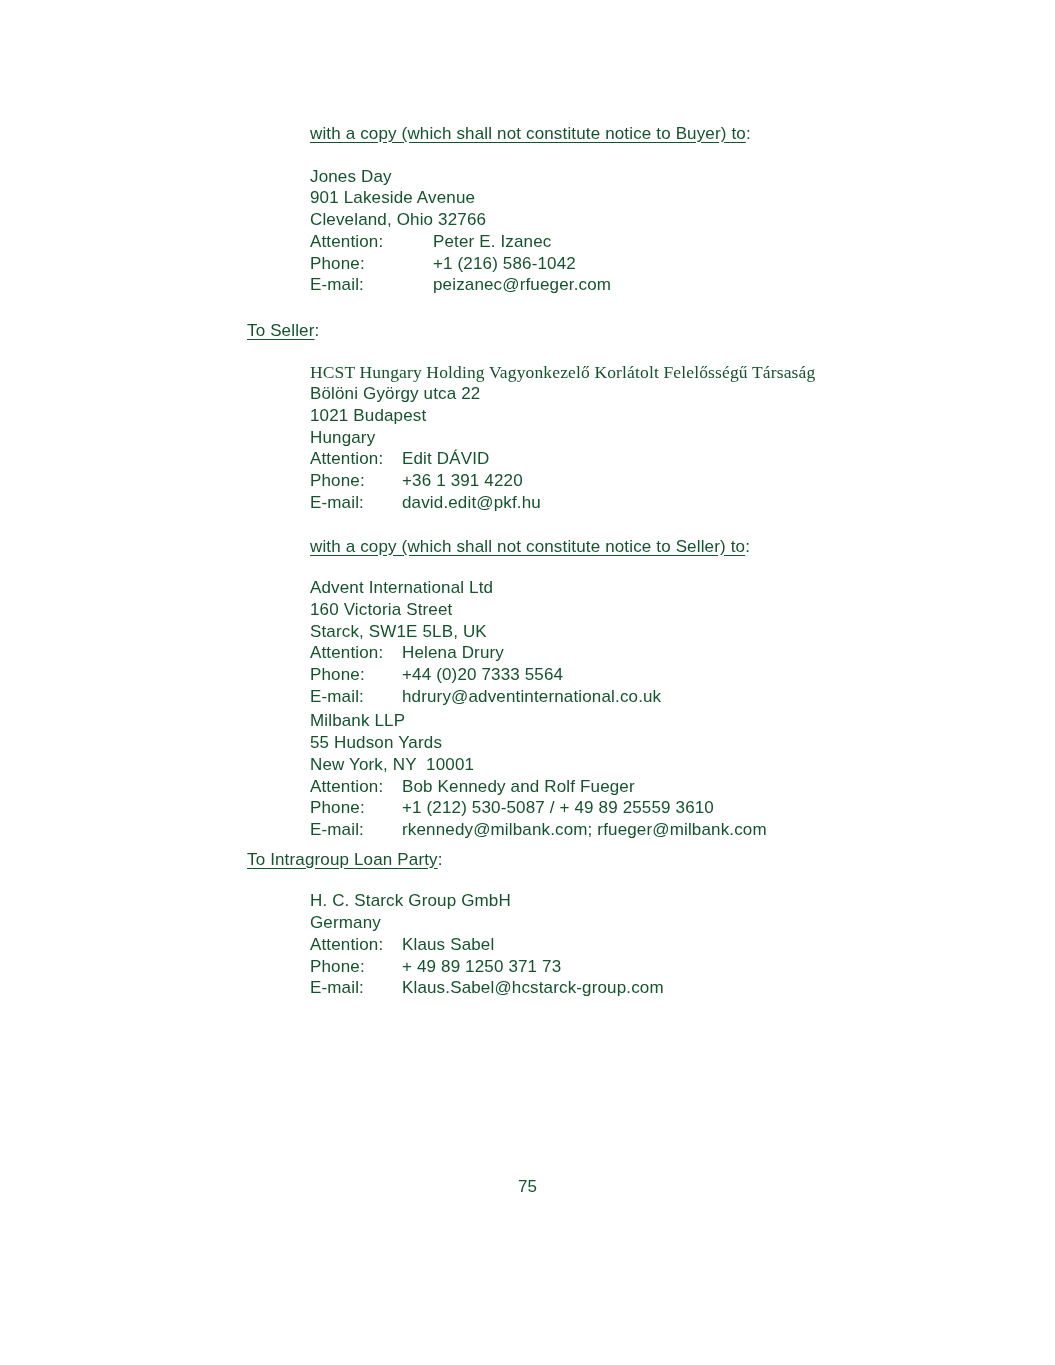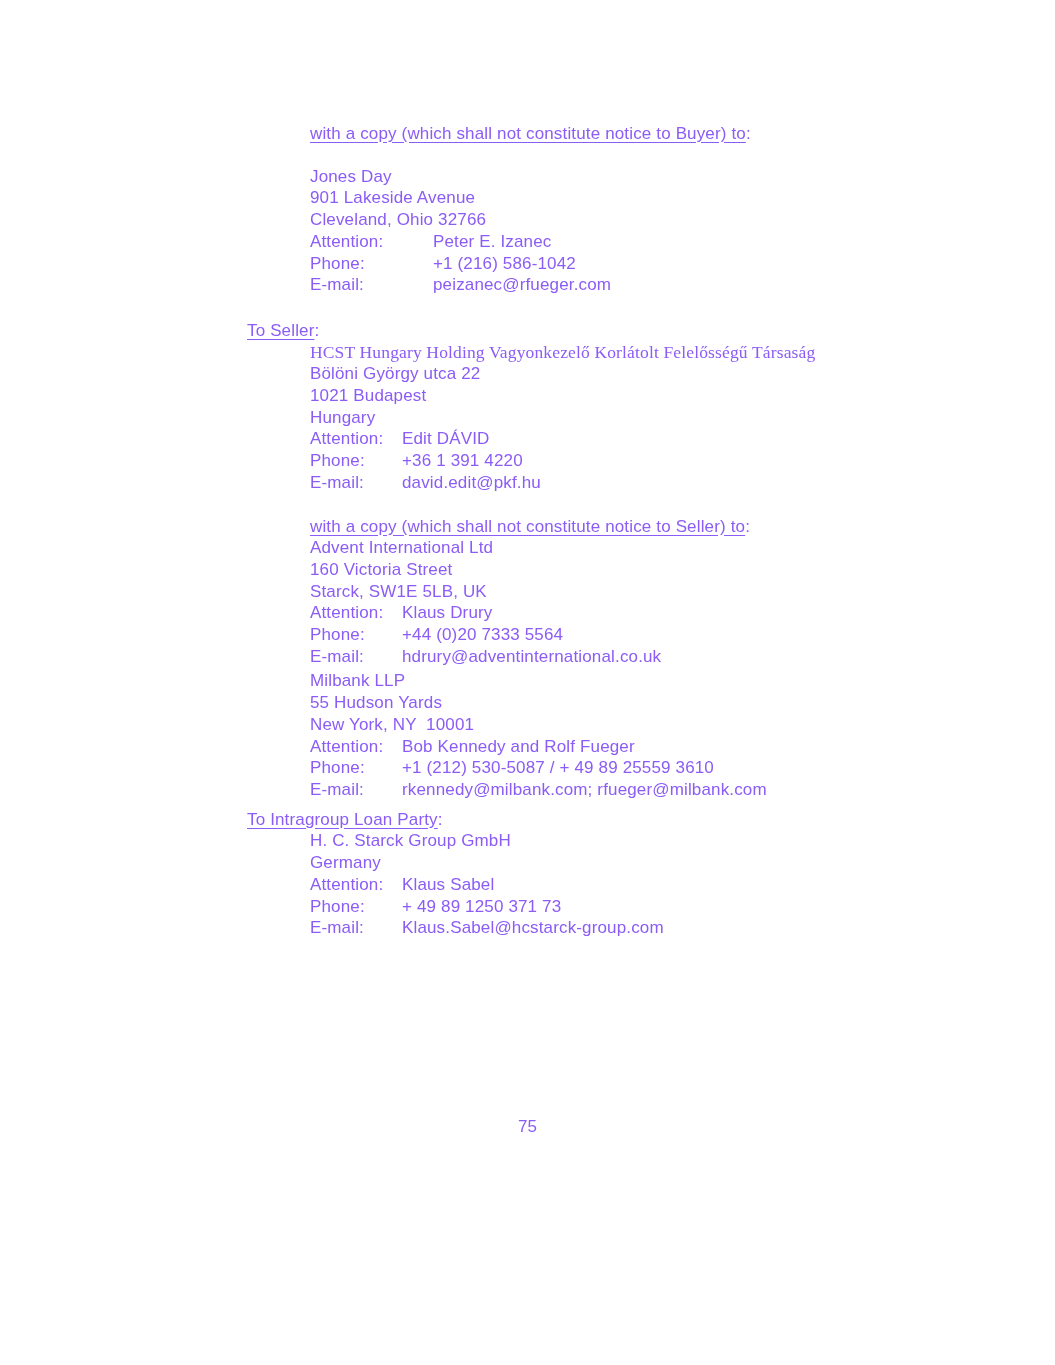--- a/index.html
+++ b/index.html
@@ -1,40 +1,40 @@
 <!DOCTYPE html>
 <html><head>
 <meta charset="utf-8">
 <style>
   html, body { margin: 0; padding: 0; background: #ffffff; }
   .page {
     position: relative;
     width: 1055px;
     height: 1365px;
     background: #ffffff;
-    color: #8b5cf6;
+    color: #14532d;
     font-family: "Liberation Sans", sans-serif;
     font-size: 17px;
     line-height: 21.7px;
     letter-spacing: 0.15px;
     box-sizing: border-box;
     padding-top: 123px;
     overflow: hidden;
   }
   .line, .heading, .field-label, .field-value { white-space: pre-wrap; }
   .heading-l1 { margin-left: 247px; }
   .heading-l2 { margin-left: 310px; }
   .block { margin-left: 310px; }
   .u { text-decoration: underline; text-underline-offset: 2.5px; }
   .serif-line { font-family: "Liberation Serif", serif; font-size: 17.5px; }
   .field { display: flex; }
   .field-label { flex: 0 0 auto; }
   .w-wide { width: 123px; }   
   .w-std  { width: 92px; }    
-  .mt-after-heading { }
+  .mt-after-heading { margin-top: 20px; }
   .mt-jones { margin-top: 21px; }
   .mt-toseller { margin-top: 24px; }
   .mt-h2 { margin-top: 22px; }
   .mt-milbank { margin-top: 3px; }
   .mt-intragroup { margin-top: 8px; }
   .page-number {
     margin-top: 177px;
     text-align: center;
     width: 100%;
   }
@@ -86,21 +86,21 @@
   </div>
 
   <div class="heading heading-l2 mt-h2"><span class="u">with a copy (which shall not constitute notice to Seller) to</span><span>:</span></div>
 
   <div class="block mt-after-heading">
     <div class="line">Advent International Ltd</div>
     <div class="line">160 Victoria Street</div>
     <div class="line">Starck, SW1E 5LB, UK</div>
     <div class="field">
       <span class="field-label w-std">Attention:</span>
-        <span class="field-value">Klaus Drury</span>
+        <span class="field-value">Helena Drury</span>
     </div>
     <div class="field">
       <span class="field-label w-std">Phone:</span>
         <span class="field-value">+44 (0)20 7333 5564</span>
     </div>
     <div class="field">
       <span class="field-label w-std">E-mail:</span>
         <span class="field-value">hdrury@adventinternational.co.uk</span>
     </div>
   </div>

